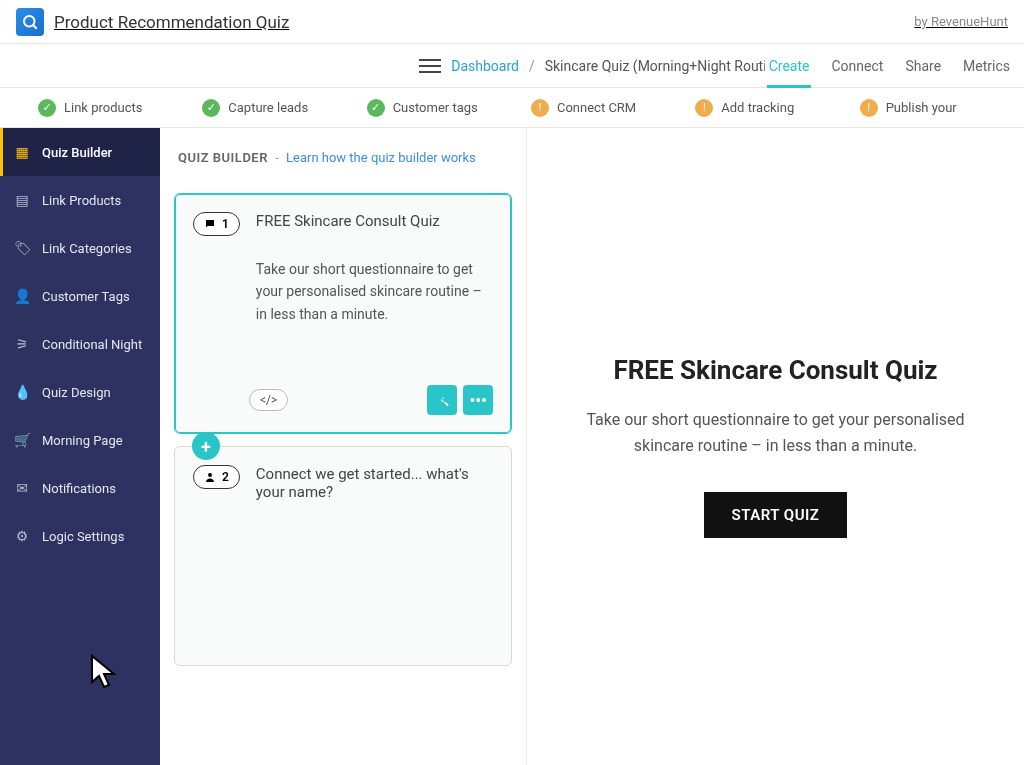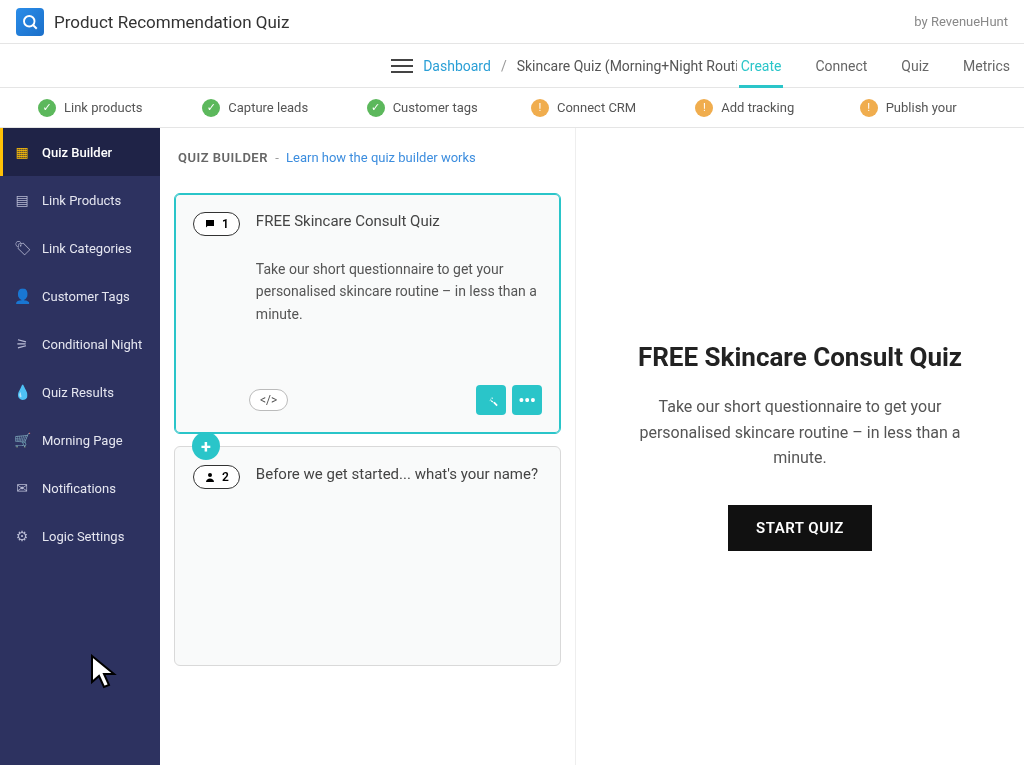--- a/index.html
+++ b/index.html
@@ -1,33 +1,33 @@
 <!DOCTYPE html>
 <html><head>
 <meta charset="utf-8">
 <style>
 * { margin: 0; padding: 0; box-sizing: border-box; font-family: -apple-system, BlinkMacSystemFont, "Segoe UI", Roboto, sans-serif; }
 body { width: 1024px; height: 765px; background: #fff; overflow: hidden; position: relative; }
 
 
-.topbar { height: 44px; display: flex; align-items: center; justify-content: space-between; padding: 0 16px; border-bottom: 1px solid #e5e5e5; }
+.topbar { height: 44px; display: flex; align-items: center; justify-content: space-between; padding: 0 16px; border-bottom: 1px solid #e5e5e5; text-decoration: underline; }
 .topbar-left { display: flex; align-items: center; gap: 10px; }
 .logo { width: 28px; height: 28px; background: linear-gradient(135deg, #2a8de9, #1b6fc9); border-radius: 4px; display: flex; align-items: center; justify-content: center; color: #fff; font-weight: bold; font-size: 18px; }
 .app-title { font-size: 17px; color: #333; }
 .by-text { font-size: 13px; color: #888; }
 
 
 .header { height: 44px; display: flex; align-items: center; justify-content: flex-end; padding: 0 12px; border-bottom: 1px solid #e5e5e5; }
 .header-left { display: flex; align-items: center; gap: 10px; font-size: 14px; }
 .hamburger { width: 22px; height: 22px; display: flex; flex-direction: column; justify-content: center; gap: 4px; cursor: pointer; }
 .hamburger div { height: 2px; background: #444; }
 .breadcrumb-link { color: #2a9fd6; cursor: pointer; }
 .breadcrumb-sep { color: #999; }
 .breadcrumb-name { color: #555; max-width: 220px; white-space: nowrap; overflow: hidden; }
-.tabs { display: flex; gap: 30px; margin-left: -8px; }
+.tabs { display: flex; gap: 18px; margin-left: -8px; }
 .tab { font-size: 14px; color: #666; cursor: pointer; padding: 12px 2px; position: relative; }
 .tab.active { color: #2ac5c9; }
 .tab.active::after { content: ""; position: absolute; bottom: -2px; left: 0; right: 0; height: 3px; background: #2ac5c9; }
 .header-right { display: flex; align-items: center; gap: 10px; }
 .saved { font-size: 13px; color: #aaa; }
 .icon-btn { border: 1px solid #2ac5c9; border-radius: 4px; width: 32px; height: 30px; display: flex; align-items: center; justify-content: center; color: #2ac5c9; cursor: pointer; background: #fff; }
 .btn-publish { background: #2ac5c9; color: #fff; border: none; border-radius: 4px; padding: 6px 14px; font-size: 14px; font-weight: 500; cursor: pointer; }
 .btn-outline { border: 1px solid #2ac5c9; color: #2ac5c9; background: #fff; border-radius: 4px; padding: 5px 12px; font-size: 14px; display: flex; align-items: center; gap: 6px; cursor: pointer; }
 
 
@@ -43,21 +43,21 @@
 
 .sidebar { width: 160px; background: #2d3260; color: #fff; font-size: 13px; overflow-y: auto; }
 .sidebar-item { display: flex; align-items: center; gap: 12px; padding: 16px 14px; cursor: pointer; }
 .sidebar-item.active { background: #1f2347; border-left: 3px solid #ffc107; padding-left: 11px; }
 .sidebar-item.active .sb-icon { color: #ffc107; }
 .sb-icon { width: 16px; text-align: center; color: #b8bbd4; font-size: 14px; }
 .sb-label { color: #e5e6f0; }
 .sidebar-item.active .sb-label { color: #fff; font-weight: 500; }
 
 
-.middle { width: 416px; position: relative; display: flex; flex-direction: column; border-right: 1px solid #eee; }
+.middle { width: 367px; position: relative; display: flex; flex-direction: column; border-right: 1px solid #eee; }
 .middle-header { padding: 22px 18px 16px; font-size: 13px; }
 .mh-title { color: #666; font-weight: 600; letter-spacing: 0.5px; }
 .mh-sep { color: #999; margin: 0 4px; }
 .mh-link { color: #3c8dde; cursor: pointer; }
 .middle-scroll { flex: 1; overflow-y: scroll; padding: 12px 14px 20px; }
 .middle-scroll::-webkit-scrollbar { width: 14px; }
 .middle-scroll::-webkit-scrollbar-track { background: #f0f0f0; }
 .middle-scroll::-webkit-scrollbar-thumb { background: #bcbcbc; }
 
 .qcard { border: 1px solid #d9d9d9; border-radius: 6px; background: #f9fafa; padding: 18px; position: relative; margin-bottom: 12px; }
@@ -106,21 +106,21 @@
         <div></div>
         <div></div>
         <div></div>
       </div>
     <span class="breadcrumb-link">Dashboard</span>
     <span class="breadcrumb-sep">/</span>
     <span class="breadcrumb-name">Skincare Quiz (Morning+Night Routines) (c</span>
     <div class="tabs">
       <div class="tab active">Create</div>
       <div class="tab">Connect</div>
-      <div class="tab">Quiz</div>
+      <div class="tab">Share</div>
       <div class="tab">Metrics</div>
     </div>
   </div>
 </div>
 
 <div class="statusstrip">
   <div class="status-item">
       <div class="status-icon ok">✓</div>
       <span>Link products</span>
     </div>
@@ -164,21 +164,21 @@
     <div class="sidebar-item">
       <span class="sb-icon">👤</span>
       <span class="sb-label">Customer Tags</span>
     </div>
     <div class="sidebar-item">
       <span class="sb-icon">⚞</span>
       <span class="sb-label">Conditional Night</span>
     </div>
     <div class="sidebar-item">
       <span class="sb-icon">💧</span>
-      <span class="sb-label">Quiz Results</span>
+      <span class="sb-label">Quiz Design</span>
     </div>
     <div class="sidebar-item">
       <span class="sb-icon">🛒</span>
       <span class="sb-label">Morning Page</span>
     </div>
     <div class="sidebar-item">
       <span class="sb-icon">✉</span>
       <span class="sb-label">Notifications</span>
     </div>
     <div class="sidebar-item">
@@ -229,21 +229,21 @@
         <div class="qcard" style="min-height:220px">
           <div class="qcard-top">
             <div class="qcard-badge">
               <svg width="12" height="12" viewBox="0 0 24 24" fill="#000">
                   <circle cx="12" cy="8" r="4"></circle>
                   <path d="M4 22c0-4 4-7 8-7s8 3 8 7"></path>
                 </svg>
               <span>2</span>
             </div>
             <div class="qcard-content">
-              <div class="qcard-title" style="margin-bottom:0">Before we get started... what's your name?</div>
+              <div class="qcard-title" style="margin-bottom:0">Connect we get started... what's your name?</div>
             </div>
           </div>
         </div>
       </div>
     </div>
   </div>
 
   <div class="preview">
     <div class="pv-title">FREE Skincare Consult Quiz</div>
     <div class="pv-desc">Take our short questionnaire to get your personalised skincare routine – in less than a minute.</div>

